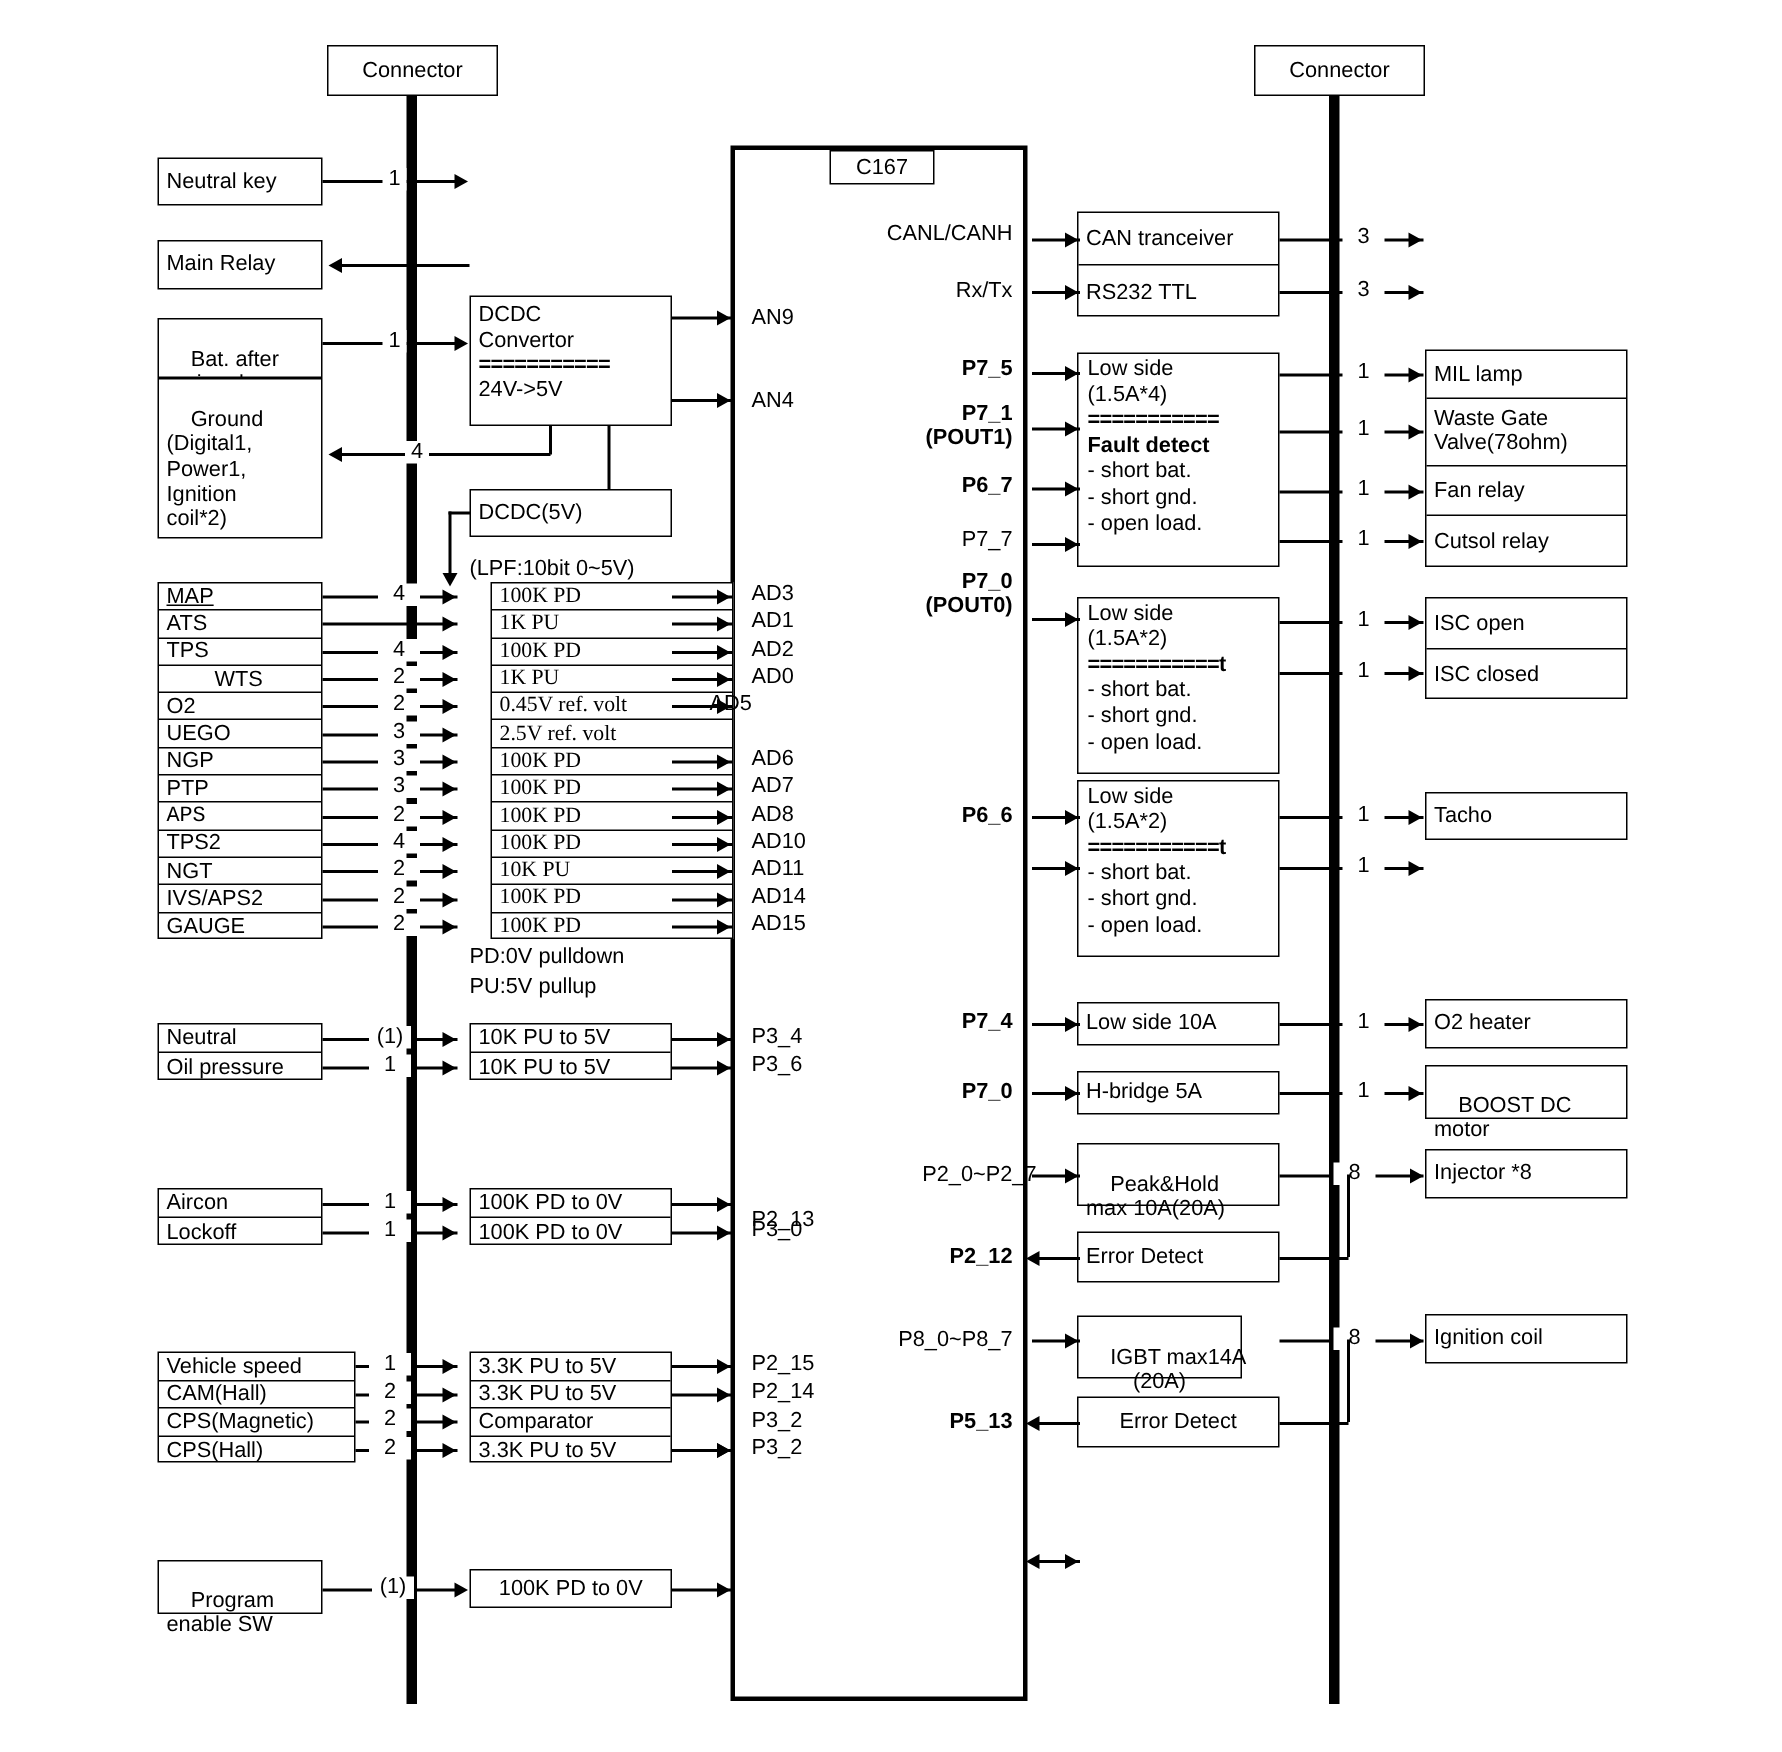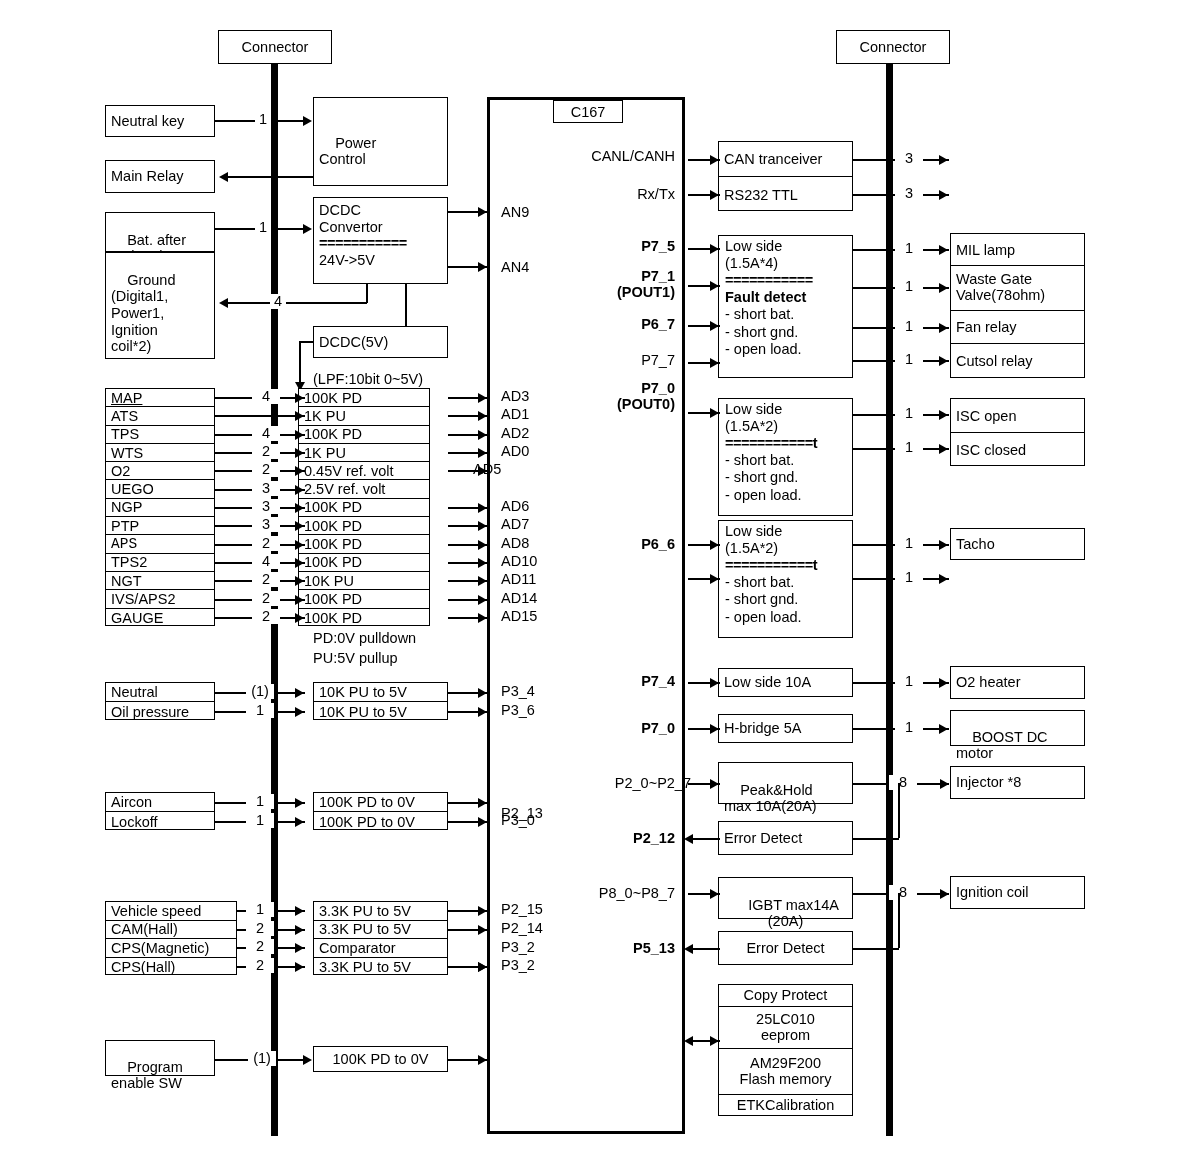--- a/index.html
+++ b/index.html
@@ -62,24 +62,20 @@
 main relay</span>
   </div>
   <div class="bx tl" style="left:105px;top:252px;width:110px;height:107px;white-space:pre;padding-top:2px;">
     <span>Ground
 (Digital1,
 Power1,
 Ignition
 coil*2)</span>
   </div>
 
-  <div class="bx tl" style="left:313px;top:97px;width:135px;height:89px;white-space:pre;padding-top:20px;">
-    <span>Power
-Control</span>
-  </div>
   <div class="bx tl" style="left:313px;top:197px;width:135px;height:87px;padding-top:4px;">
     <div>DCDC</div>
     <div>Convertor</div>
     <div class="eq">===========</div>
     <div>24V-&gt;5V</div>
   </div>
   <div class="bx l" style="left:313px;top:326px;width:135px;height:32px;">
     <span>DCDC(5V)</span>
   </div>
 
@@ -117,21 +113,21 @@
       <div class="grow" style="height: 18.3077px; text-decoration: underline;">
         <span style="white-space: pre;">MAP</span>
       </div>
       <div class="grow" style="height: 18.3077px;">
         <span style="white-space: pre;">ATS</span>
       </div>
       <div class="grow" style="height: 18.3077px;">
         <span style="white-space: pre;">TPS</span>
       </div>
       <div class="grow" style="height: 18.3077px;">
-        <span style="white-space: pre;">WTS</span>
+        <span style="white-space: pre; margin-left: 32px;">WTS</span>
       </div>
       <div class="grow" style="height: 18.3077px;">
         <span style="white-space: pre;">O2</span>
       </div>
       <div class="grow" style="height: 18.3077px;">
         <span style="white-space: pre;">UEGO</span>
       </div>
       <div class="grow" style="height: 18.3077px;">
         <span style="white-space: pre;">NGP</span>
       </div>
@@ -147,21 +143,21 @@
       <div class="grow" style="height: 18.3077px;">
         <span style="white-space: pre;">NGT</span>
       </div>
       <div class="grow" style="height: 18.3077px;">
         <span style="white-space: pre;">IVS/APS2</span>
       </div>
       <div class="grow" style="height: 18.3077px;">
         <span style="white-space: pre;">GAUGE</span>
       </div>
     </div>
-  <div class="grp" id="analog-conds" style="left:298px;top:388px;width:132px;height:238px;">
+  <div class="grp" id="analog-conds" style="left:327px;top:388px;width:162px;height:238px;font-family:Liberation Serif, serif;">
       <div class="grow" style="height: 18.3077px;">
         <span style="white-space: pre;">100K PD</span>
       </div>
       <div class="grow" style="height: 18.3077px;">
         <span style="white-space: pre;">1K PU</span>
       </div>
       <div class="grow" style="height: 18.3077px;">
         <span style="white-space: pre;">100K PD</span>
       </div>
       <div class="grow" style="height: 18.3077px;">
@@ -582,21 +578,21 @@
       <div class="ln" style="left:688px;top:838px;width:32px;"></div>
       <div class="ar lf" style="left:684px;top:834px;"></div>
       <div class="ln" style="left:853px;top:783px;width:96px;"></div>
       <div class="ar rt" style="left:940px;top:779px;"></div>
       <div class="num" style="left:889px;top:775px;width:26px;">8</div>
       <div class="vln" style="left:898px;top:783px;height:55px;"></div>
       <div class="ln" style="left:853px;top:838px;width:46px;"></div>
     </div>
 
   <div class="lbl r" style="left:540px;top:885px;width:135px;">P8_0~P8_7</div>
-  <div class="bx tl" style="left:718px;top:877px;width:135px;height:42px;white-space:pre;padding-top:2px;text-align:center;">
+  <div class="bx tl" style="left:718px;top:877px;width:110px;height:42px;white-space:pre;padding-top:2px;text-align:center;">
     <span>IGBT max14A
 (20A)</span>
   </div>
   <div class="lbl r" style="left:540px;top:940px;width:135px;font-weight:bold;">P5_13</div>
   <div class="bx c" style="left:718px;top:931px;width:135px;height:34px;">
     <span>Error Detect</span>
   </div>
   <div class="bx l" style="left:950px;top:876px;width:135px;height:33px;">
     <span>Ignition coil</span>
   </div>
@@ -605,25 +601,17 @@
       <div class="ar rt" style="left:710px;top:889px;"></div>
       <div class="ln" style="left:688px;top:948px;width:32px;"></div>
       <div class="ar lf" style="left:684px;top:944px;"></div>
       <div class="ln" style="left:853px;top:893px;width:96px;"></div>
       <div class="ar rt" style="left:940px;top:889px;"></div>
       <div class="num" style="left:889px;top:885px;width:26px;">8</div>
       <div class="vln" style="left:898px;top:893px;height:55px;"></div>
       <div class="ln" style="left:853px;top:948px;width:46px;"></div>
     </div>
 
-  <div class="grp" id="memory-group" style="left:718px;top:984px;width:135px;height:132px;">
-      <div class="grow c" style="height: 22px; white-space: pre; display: flex; flex-direction: column; align-items: center; justify-content: center; line-height: 1.1;"><span style="white-space: pre;">Copy Protect</span></div>
-      <div class="grow" style="justify-content: center; text-align: center; height: 42px; white-space: pre; display: flex; flex-direction: column; align-items: center; line-height: 1.1;"><span style="white-space: pre;">25LC010
-eeprom</span></div>
-      <div class="grow" style="justify-content: center; text-align: center; height: 46px; white-space: pre; display: flex; flex-direction: column; align-items: center; line-height: 1.1;"><span style="white-space: pre;">AM29F200
-Flash memory</span></div>
-      <div class="grow c" style="height: 22px; white-space: pre; display: flex; flex-direction: column; align-items: center; justify-content: center; line-height: 1.1;"><span style="white-space: pre;">ETKCalibration</span></div>
-    </div>
   <div class="ln" style="left:688px;top:1040px;width:32px;"></div>
   <div class="ar rt" style="left:710px;top:1036px;"></div>
   <div class="ar lf" style="left:684px;top:1036px;"></div>
 
 </div>
 
 </body></html>

